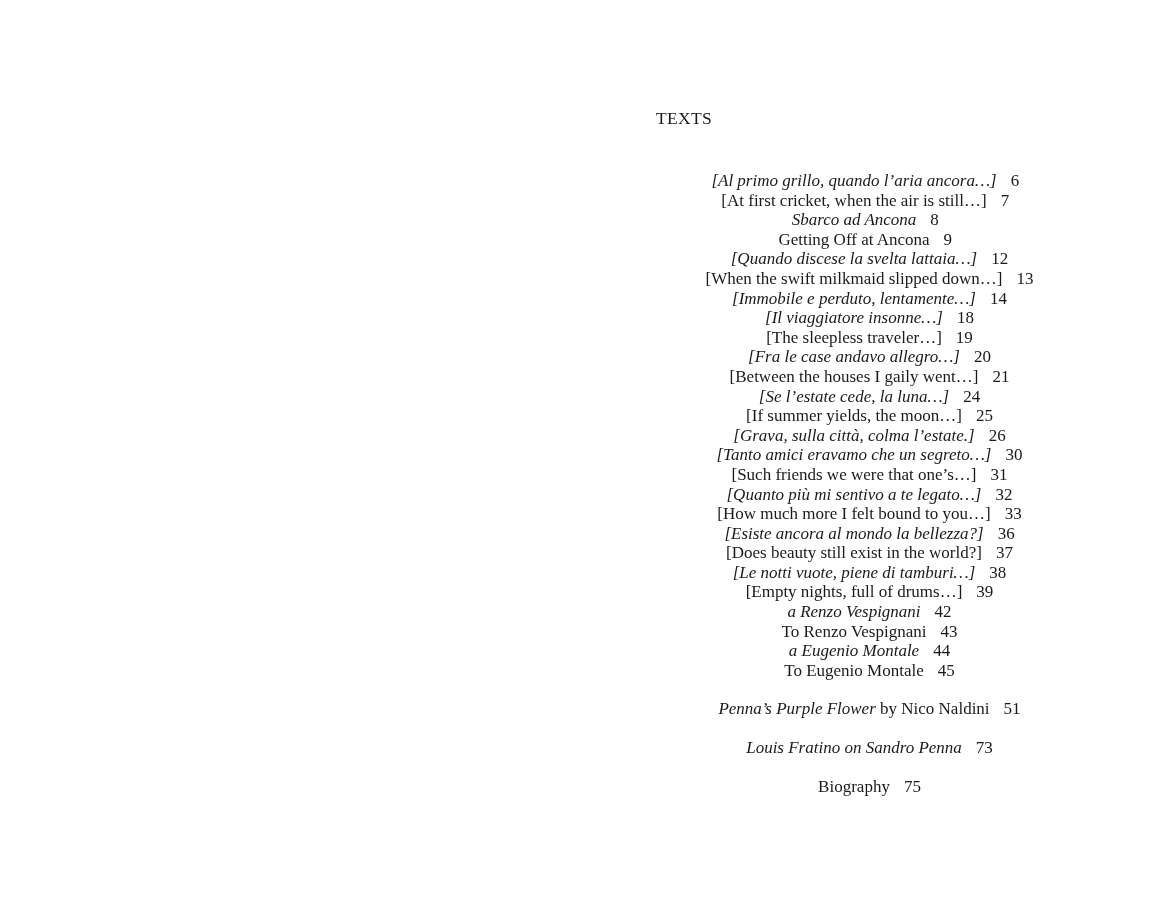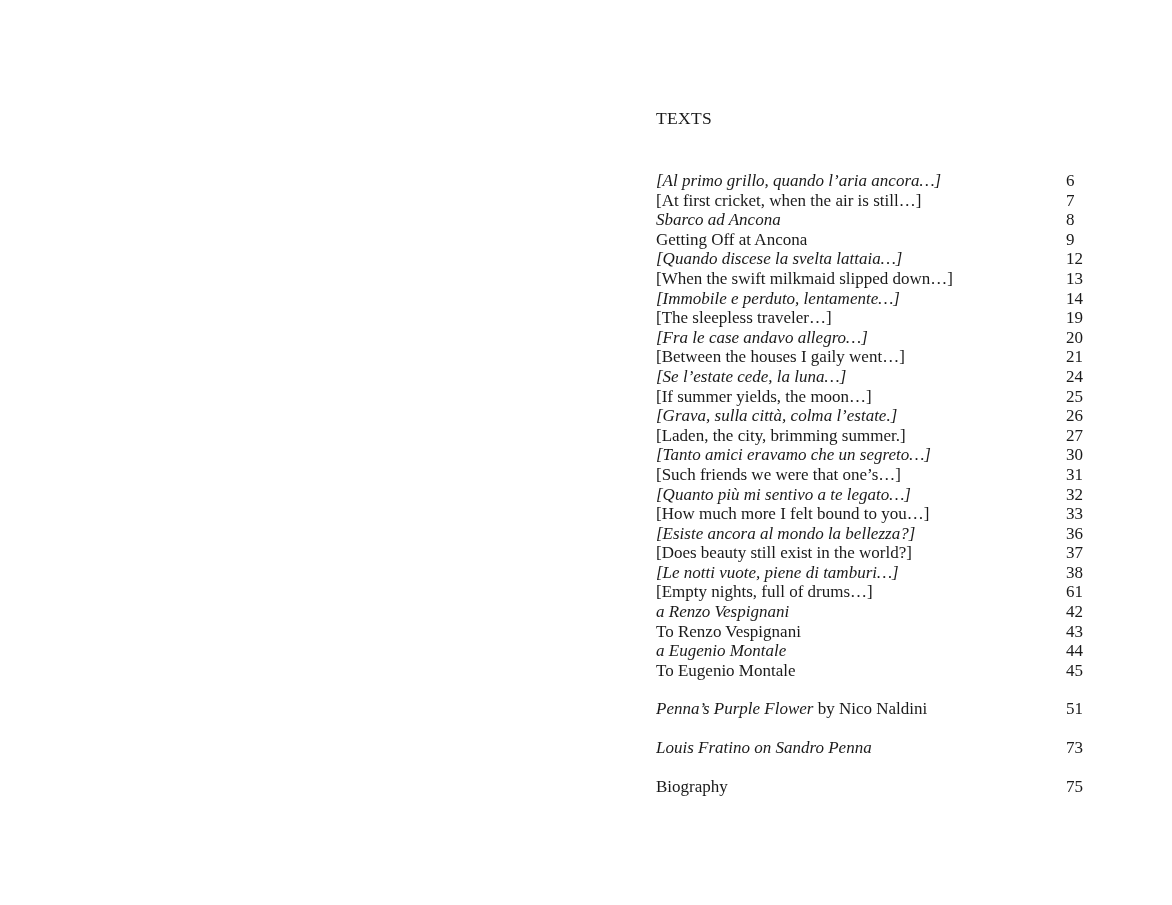--- a/index.html
+++ b/index.html
@@ -33,21 +33,21 @@
     font-size: 17.5px;
     letter-spacing: 0.3px;
     color: #1a1a1a;
     margin: 0 0 42px 0;
     font-weight: normal;
   }
 
   .entry {
     display: flex;
     align-items: baseline;
-    justify-content: space-between;
+    justify-content: center;
     font-size: 17px;
     line-height: 19.6px;
     color: #1a1a1a;
     white-space: nowrap;
   }
 
   .entry .title {
     flex: 0 1 auto;
     overflow: hidden;
   }
@@ -104,20 +104,24 @@
       <span class="page-num">12</span>
     </div>
     <div class="entry">
       <span class="title">[When the swift milkmaid slipped down…]</span>
       <span class="page-num">13</span>
     </div>
     <div class="entry italic">
       <span class="title">[Immobile e perduto, lentamente…]</span>
       <span class="page-num">14</span>
     </div>
+    <div class="entry italic">
+      <span class="title">[Il viaggiatore insonne…]</span>
+      <span class="page-num">18</span>
+    </div>
     <div class="entry">
       <span class="title">[The sleepless traveler…]</span>
       <span class="page-num">19</span>
     </div>
     <div class="entry italic">
       <span class="title">[Fra le case andavo allegro…]</span>
       <span class="page-num">20</span>
     </div>
     <div class="entry">
       <span class="title">[Between the houses I gaily went…]</span>
@@ -128,24 +132,20 @@
       <span class="page-num">24</span>
     </div>
     <div class="entry">
       <span class="title">[If summer yields, the moon…]</span>
       <span class="page-num">25</span>
     </div>
     <div class="entry italic">
       <span class="title">[Grava, sulla città, colma l’estate.]</span>
       <span class="page-num">26</span>
     </div>
-    <div class="entry">
-      <span class="title">[Laden, the city, brimming summer.]</span>
-      <span class="page-num">27</span>
-    </div>
     <div class="entry italic">
       <span class="title">[Tanto amici eravamo che un segreto…]</span>
       <span class="page-num">30</span>
     </div>
     <div class="entry">
       <span class="title">[Such friends we were that one’s…]</span>
       <span class="page-num">31</span>
     </div>
     <div class="entry italic">
       <span class="title">[Quanto più mi sentivo a te legato…]</span>
@@ -162,21 +162,21 @@
     <div class="entry">
       <span class="title">[Does beauty still exist in the world?]</span>
       <span class="page-num">37</span>
     </div>
     <div class="entry italic">
       <span class="title">[Le notti vuote, piene di tamburi…]</span>
       <span class="page-num">38</span>
     </div>
     <div class="entry">
       <span class="title">[Empty nights, full of drums…]</span>
-      <span class="page-num">61</span>
+      <span class="page-num">39</span>
     </div>
     <div class="entry italic">
       <span class="title">a Renzo Vespignani</span>
       <span class="page-num">42</span>
     </div>
     <div class="entry">
       <span class="title">To Renzo Vespignani</span>
       <span class="page-num">43</span>
     </div>
     <div class="entry italic">

